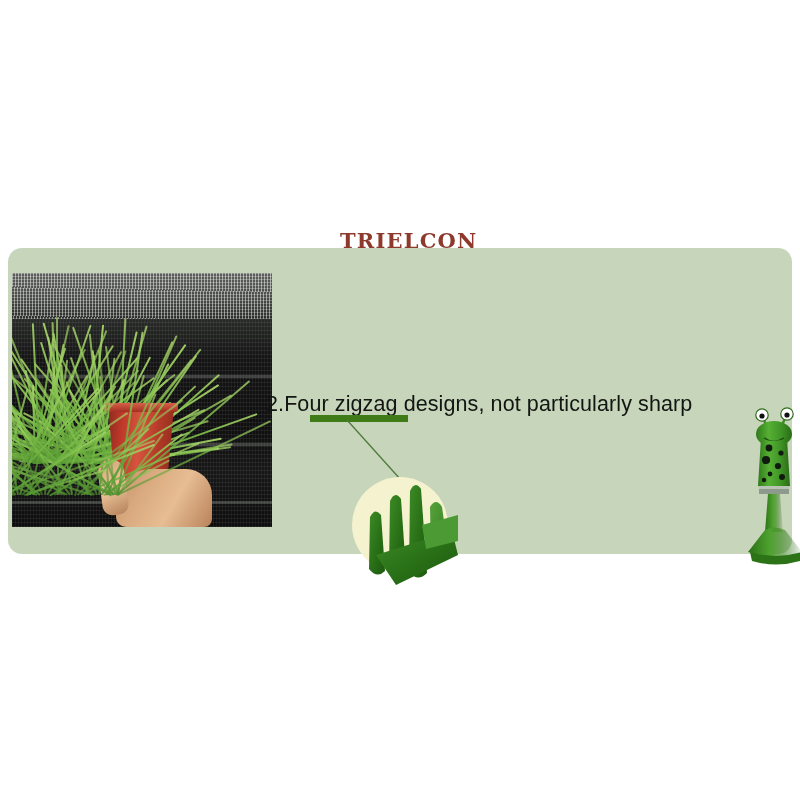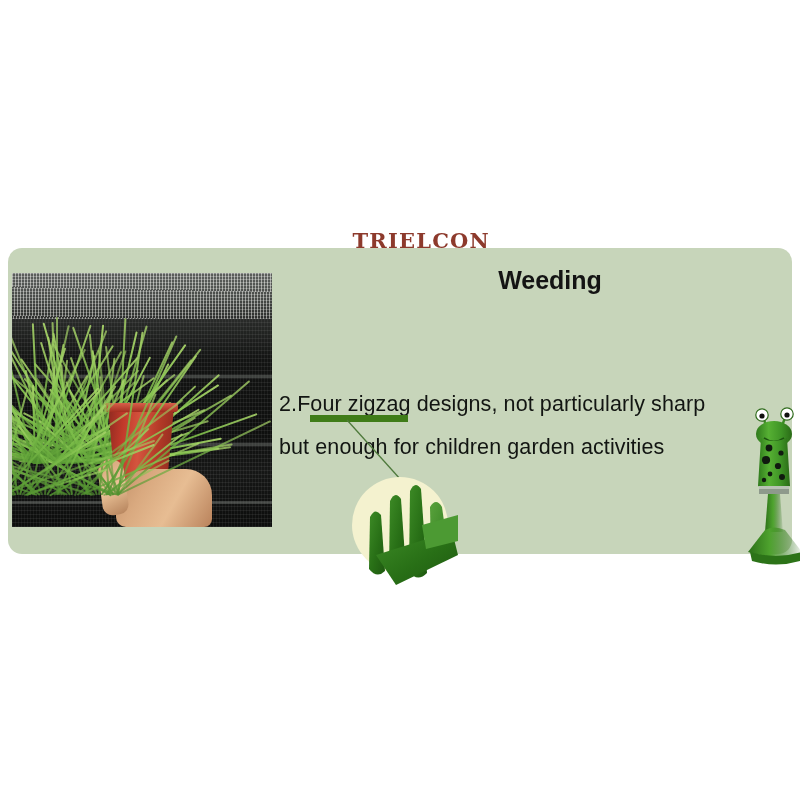--- a/index.html
+++ b/index.html
@@ -39,21 +39,21 @@
     position: absolute;
     left: 340px;
     top: 228px;
     width: 150px;
     height: 26px;
     font-family: "DejaVu Serif", serif;
     font-weight: bold;
     font-size: 21px;
     letter-spacing: 1.2px;
     color: #8d3a2c;
-    text-align: right;
+    text-align: left;
     line-height: 26px;
     white-space: nowrap;
   }
 
   
   #photo {
     position: absolute;
     left: 12px;
     top: 273px;
     width: 260px;
@@ -161,21 +161,21 @@
     width: 520px;
     font-size: 21.5px;
     color: #121512;
     letter-spacing: .1px;
     white-space: nowrap;
   }
   #line1 { top: 306px; }
   #line2 { top: 349px; }
   #line3 { top: 392px; }
   #line4 { top: 435px; }
-  #line3, #line4 { left: 279px; }
+  #line3, #line4 { left: 266px; }
 
   
   #marker {
     position: absolute;
     left: 310px;
     top: 415px;
     width: 98px;
     height: 7px;
     background: #3f7c18;
   }
@@ -422,24 +422,22 @@
         <div class="blade" style="height: 172.501px; left: 30.971px; bottom: 28px; transform: rotate(60deg); opacity: 0.87;"></div>
         <div class="blade" style="height: 75.4791px; left: 83.8255px; bottom: 28px; transform: rotate(62.1429deg); opacity: 0.6;"></div>
         <div class="blade" style="height: 169.57px; left: 98.578px; bottom: 28px; transform: rotate(64.2857deg); opacity: 0.69;"></div>
         <div class="blade" style="height: 128.749px; left: 62.4028px; bottom: 28px; transform: rotate(66.4286deg); opacity: 0.78;"></div>
         <div class="blade" style="height: 138.14px; left: 6.75055px; bottom: 28px; transform: rotate(68.5714deg); opacity: 0.87;"></div>
         <div class="blade" style="height: 165.203px; left: -19.9946px; bottom: 28px; transform: rotate(70.7143deg); opacity: 0.6;"></div>
         <div class="blade" style="height: 87.206px; left: 5.41964px; bottom: 28px; transform: rotate(72.8571deg); opacity: 0.69;"></div>
       </div>
   </div>
 
-  <div id="headline">Weeding</div>
 
   <div class="bodyline" id="line3">2.Four zigzag designs, not particularly sharp</div>
-  <div class="bodyline" id="line4">but enough for children garden activities</div>
 
   <div id="marker"></div>
 
   <svg id="leader" viewBox="0 0 60 62" preserveAspectRatio="none">
     <line x1="2" y1="0" x2="56" y2="60" stroke="#4f7a3c" stroke-width="1.3"></line>
   </svg>
 
   <div id="inset">
     <svg class="rake" viewBox="0 0 110 118">
       <defs>

